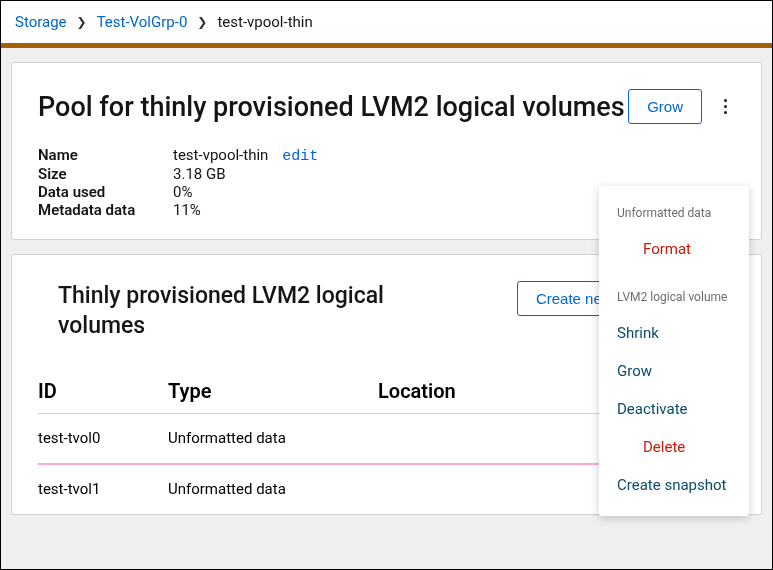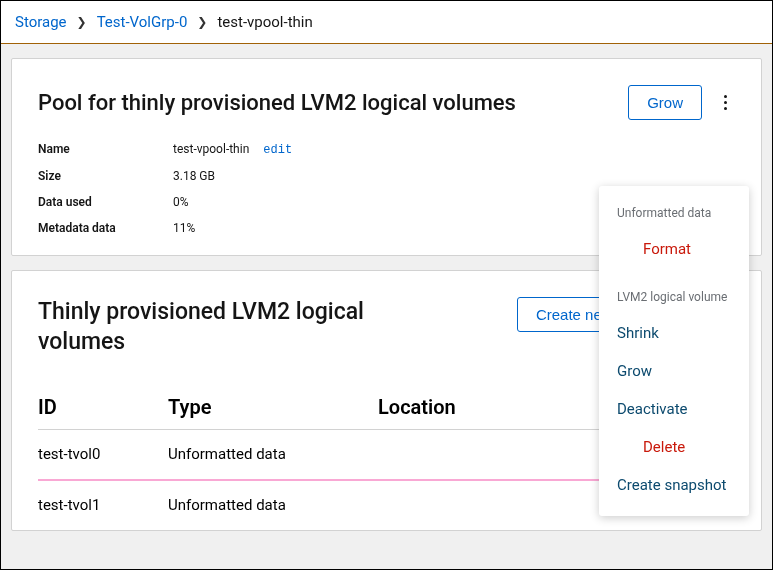--- a/index.html
+++ b/index.html
@@ -1,32 +1,32 @@
 <!DOCTYPE html>
 <html><head>
 <meta charset="utf-8">
 <style>
 * { box-sizing: border-box; margin: 0; padding: 0; }
 body { font-family: -apple-system, BlinkMacSystemFont, "Segoe UI", Roboto, sans-serif; background: #f0f0f0; width: 773px; height: 570px; border: 1px solid #000; overflow: hidden; position: relative; }
-.breadcrumb { background: #fff; padding: 12px 14px; border-bottom: 1px solid #a16207; display: flex; align-items: center; gap: 10px; font-size: 15px; }
+.breadcrumb { background: #fff; padding: 12px 14px; border-bottom: 5px solid #a16207; display: flex; align-items: center; gap: 10px; font-size: 15px; }
 .breadcrumb a { color: #0066cc; text-decoration: none; }
 .breadcrumb .sep { color: #333; font-size: 12px; }
 .breadcrumb .current { color: #151515; }
 .card { background: #fff; margin: 14px 10px 0 10px; border: 1px solid #d2d2d2; border-radius: 2px; padding: 26px 26px 20px 26px; }
 .card-header { display: flex; justify-content: space-between; align-items: center; margin-bottom: 22px; }
-.card-title { font-size: 22px; font-weight: 500; color: #151515; }
+.card-title { font-size: 27px; font-weight: 500; color: #151515; }
 .header-actions { display: flex; align-items: center; gap: 14px; }
 .btn-outline { border: 1px solid #0066cc; color: #0066cc; background: #fff; padding: 8px 18px; font-size: 15px; border-radius: 3px; cursor: pointer; }
 .kebab { cursor: pointer; padding: 4px 8px; display: flex; flex-direction: column; gap: 3px; align-items: center; }
 .kebab span { width: 3px; height: 3px; background: #151515; border-radius: 50%; }
-.props { display: grid; grid-template-columns: 135px 1fr; row-gap: 12px; font-size: 12px; }
+.props { display: grid; grid-template-columns: 135px 1fr; row-gap: 0; font-size: 15px; }
 .props .label { font-weight: 600; color: #151515; }
 .props .value { color: #151515; }
 .edit-link { color: #0066cc; margin-left: 14px; cursor: pointer; font-family: Liberation Mono, monospace; }
-.section-header { display: flex; justify-content: space-between; align-items: flex-start; margin-bottom: 28px; }
+.section-header { display: flex; justify-content: space-between; align-items: flex-start; margin-bottom: 28px; margin-left: 20px; }
 .section-title { font-size: 23px; font-weight: 500; color: #151515; max-width: 360px; line-height: 1.3; }
 .table-head { display: flex; font-weight: 600; font-size: 20px; padding: 10px 0; border-bottom: 1px solid #d2d2d2; }
 .table-row { display: flex; font-size: 15px; padding: 13px 0; border-bottom: 2px solid #f9a8d4; align-items: center; }
 .col-id { width: 130px; }
 .col-type { width: 210px; }
 .col-loc { flex: 1; }
 .col-size { width: 110px; text-align: right; padding-right: 20px; }
 .col-act { width: 30px; display: flex; justify-content: center; }
 .menu { position: absolute; top: 185px; right: 23px; width: 150px; background: #fff; box-shadow: 0 2px 10px rgba(0,0,0,0.2); border-radius: 3px; padding: 16px 0 12px 0; z-index: 10; }
 .menu-heading { font-size: 12px; color: #6a6e73; padding: 4px 18px 10px 18px; }

